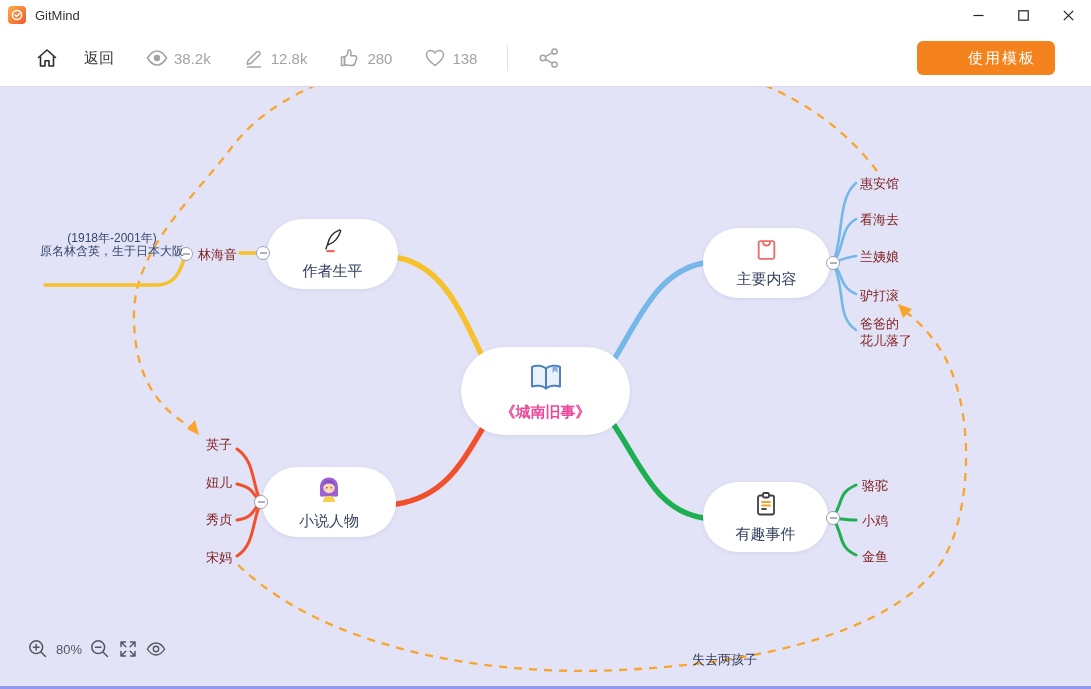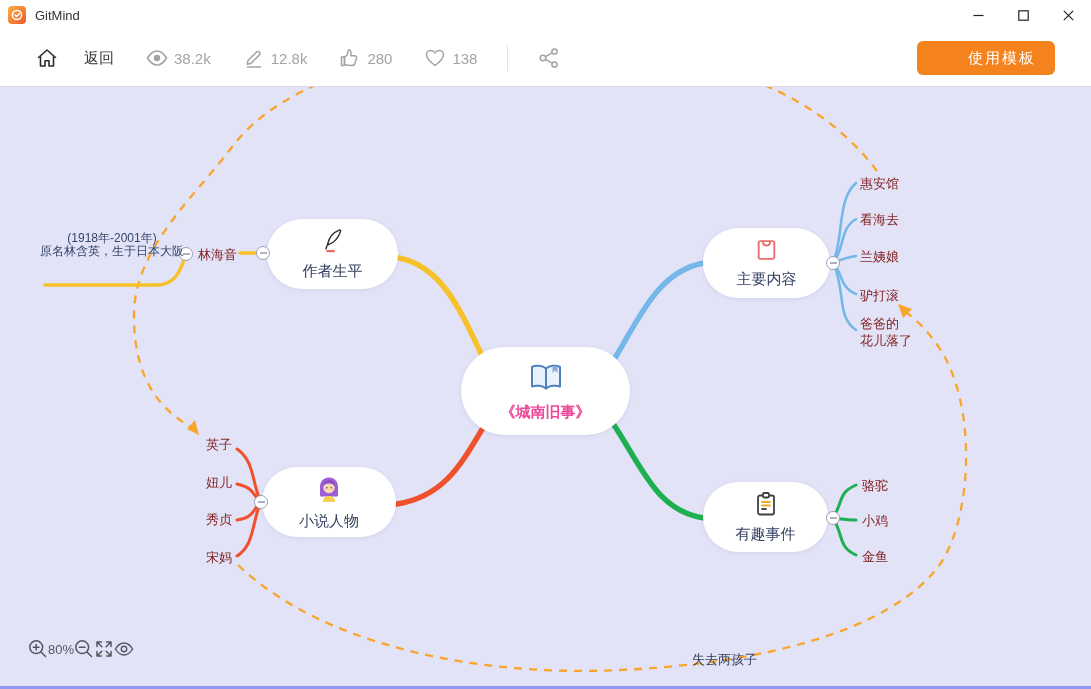--- a/index.html
+++ b/index.html
@@ -42,21 +42,21 @@
   .lbl { position:absolute; font-size:13px; color:#7f1d1d; white-space:nowrap; cursor:pointer; }
   .lbl.pre { white-space:pre-line; }
   .note { position:absolute; font-size:12px; line-height:13px; color:#36456B;
     text-align:center; white-space:pre-line; cursor:pointer; }
   .rel-lbl { position:absolute; font-size:13px; color:#333E5C; cursor:pointer; }
 
   .minus { position:absolute; width:14px; height:14px; border-radius:50%;
     background:#fff; border:1px solid #9aa0b5; display:flex; align-items:center;
     justify-content:center; cursor:pointer; }
 
-  .zoombar { position:absolute; left:28px; top:552px; display:flex; align-items:center; gap:0; }
+  .zoombar { position:absolute; left:28px; top:552px; display:flex; align-items:center; gap:8px; }
   .zoombar .zi { width:20px; height:20px; cursor:pointer; }
   .zoom-val { font-size:13px; color:#55565e; }
 </style>
 </head>
 <body>
 
 <div class="titlebar">
   <svg class="logo" viewBox="0 0 18 18">
     <defs>
         <linearGradient id="lg" x1="0" y1="0" x2="1" y2="1">

